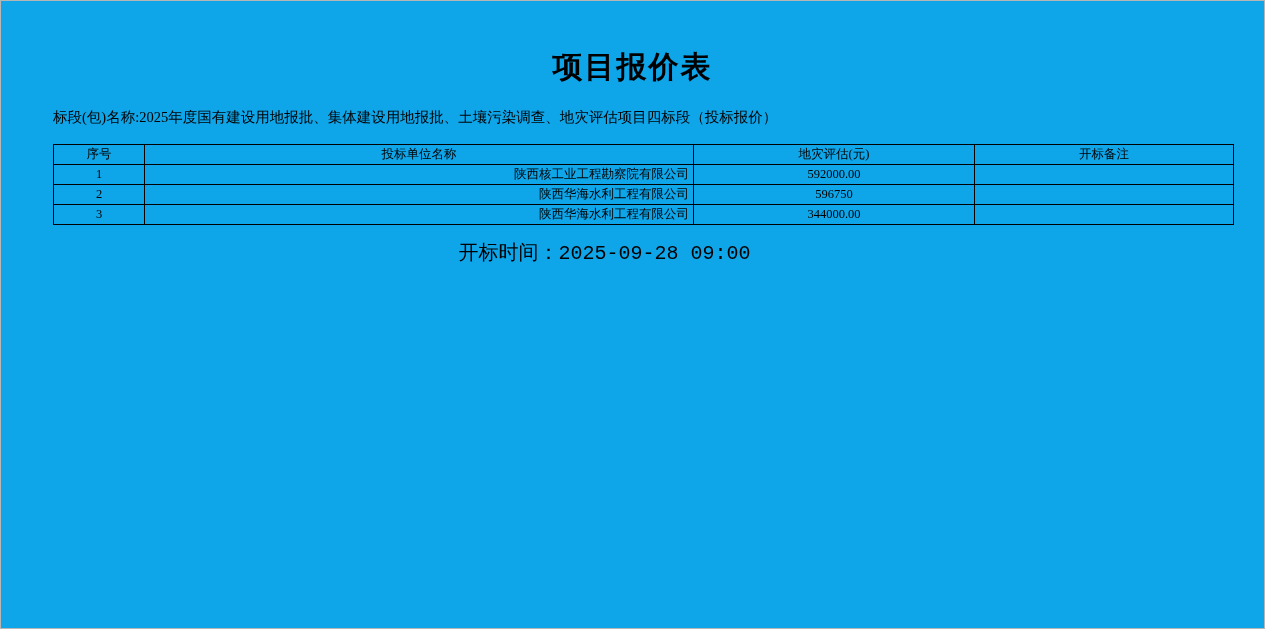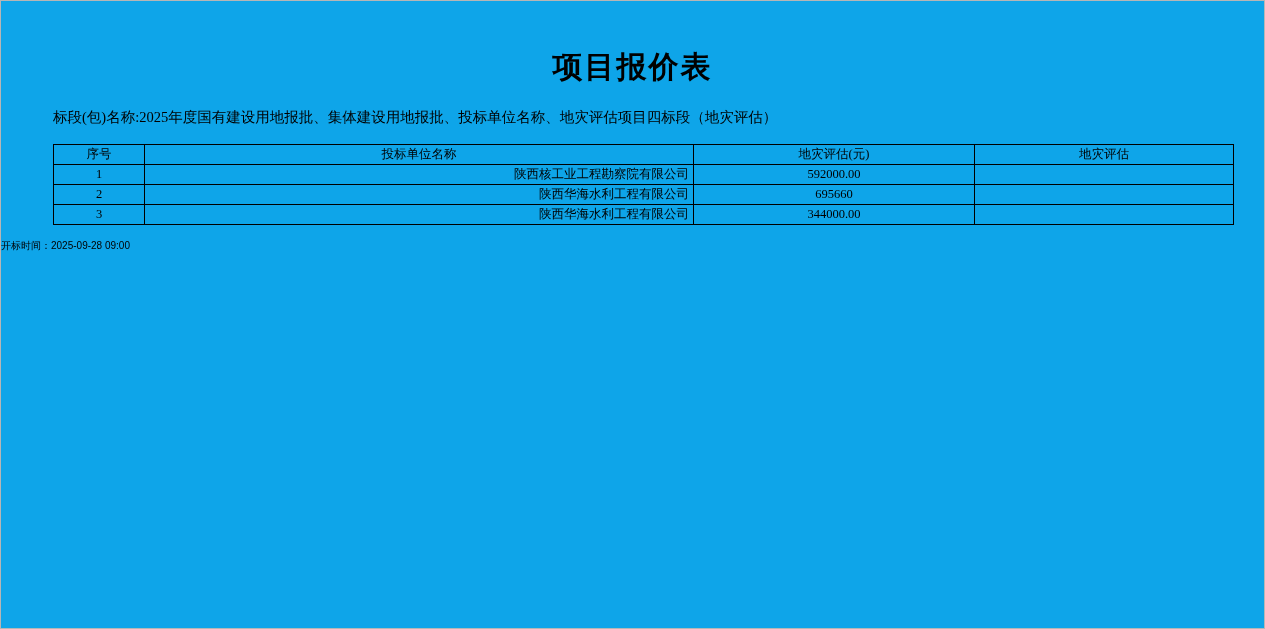--- a/index.html
+++ b/index.html
@@ -57,56 +57,56 @@
     font-family: "Liberation Serif", "DejaVu Serif", serif;
   }
   .col-no    { width: 82px;  text-align: center; }
   .col-name  { width: 540px; }
   .col-price { width: 272px; text-align: center; }
   .col-note  { width: 250px; text-align: center; }
   td.col-name { text-align: right; padding-left: 12px; margin-left: 40px; }
   .footer-time {
     margin-top: 14px;
     padding-right: 56px;
-    text-align: left;
-    font-size: 10px;
-    font-family: Liberation Sans, sans-serif;
+    text-align: center;
+    font-size: 20px;
+    font-family: Liberation Mono, monospace;
   }
 </style>
 </head>
 <body>
 
 <div class="page">
 
   <div class="doc-title">项目报价表</div>
 
   <div class="meta">
-    <div>标段(包)名称:2025年度国有建设用地报批、集体建设用地报批、投标单位名称、地灾评估项目四标段（地灾评估）</div>
+    <div>标段(包)名称:2025年度国有建设用地报批、集体建设用地报批、土壤污染调查、地灾评估项目四标段（投标报价）</div>
   </div>
 
   <table class="bid-table">
     <thead>
       <tr>
         <th class="col-no">序号</th>
         <th class="col-name">投标单位名称</th>
         <th class="col-price">地灾评估(元)</th>
-        <th class="col-note">地灾评估</th>
+        <th class="col-note">开标备注</th>
       </tr>
     </thead>
     <tbody>
       <tr>
         <td class="col-no">1</td>
         <td class="col-name">陕西核工业工程勘察院有限公司</td>
         <td class="col-price">592000.00</td>
         <td class="col-note"></td>
       </tr>
       <tr>
         <td class="col-no">2</td>
         <td class="col-name">陕西华海水利工程有限公司</td>
-        <td class="col-price">695660</td>
+        <td class="col-price">596750</td>
         <td class="col-note"></td>
       </tr>
       <tr>
         <td class="col-no">3</td>
         <td class="col-name">陕西华海水利工程有限公司</td>
         <td class="col-price">344000.00</td>
         <td class="col-note"></td>
       </tr>
     </tbody>
   </table>

